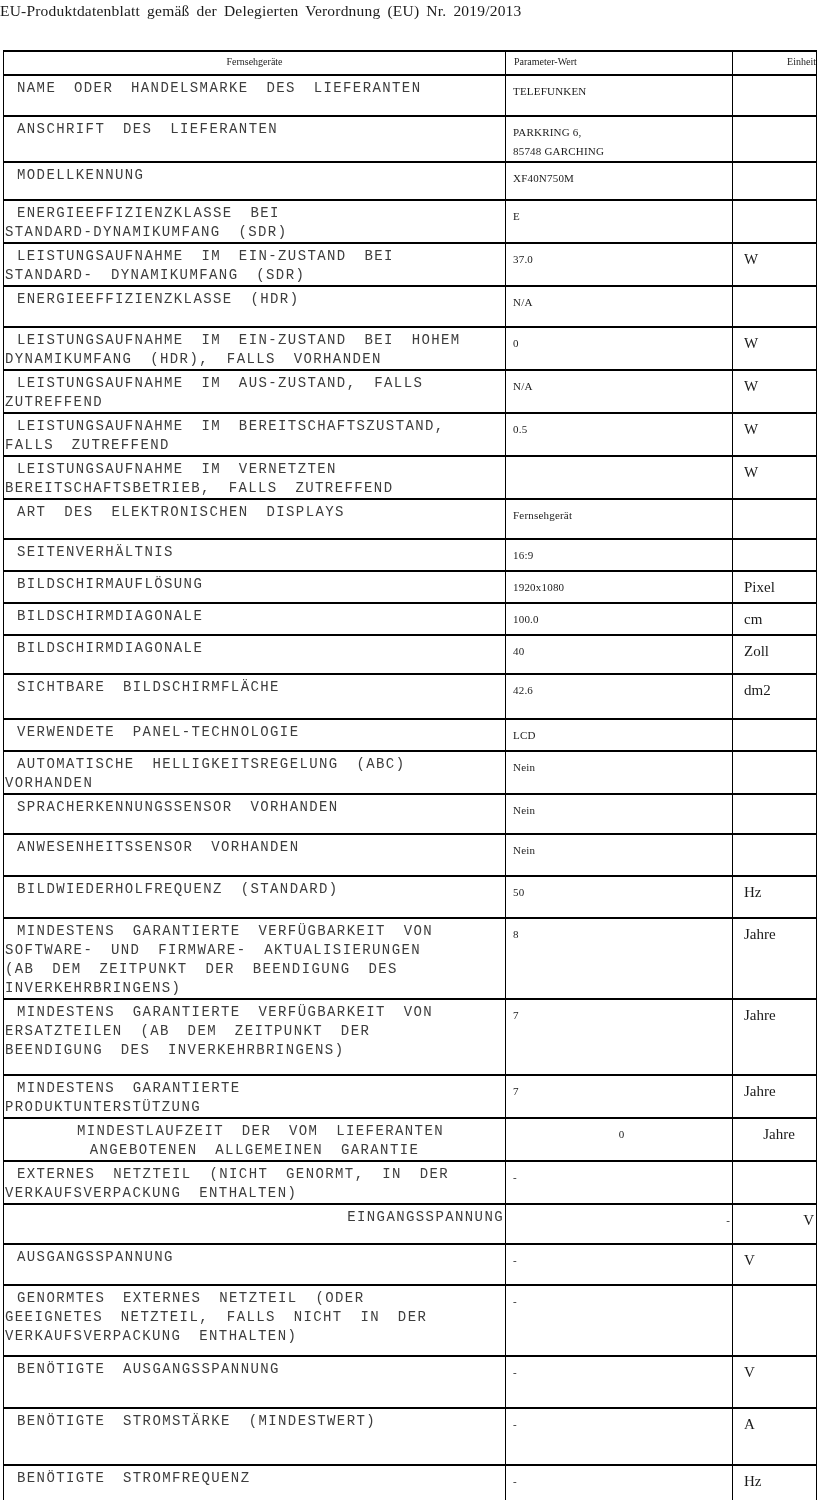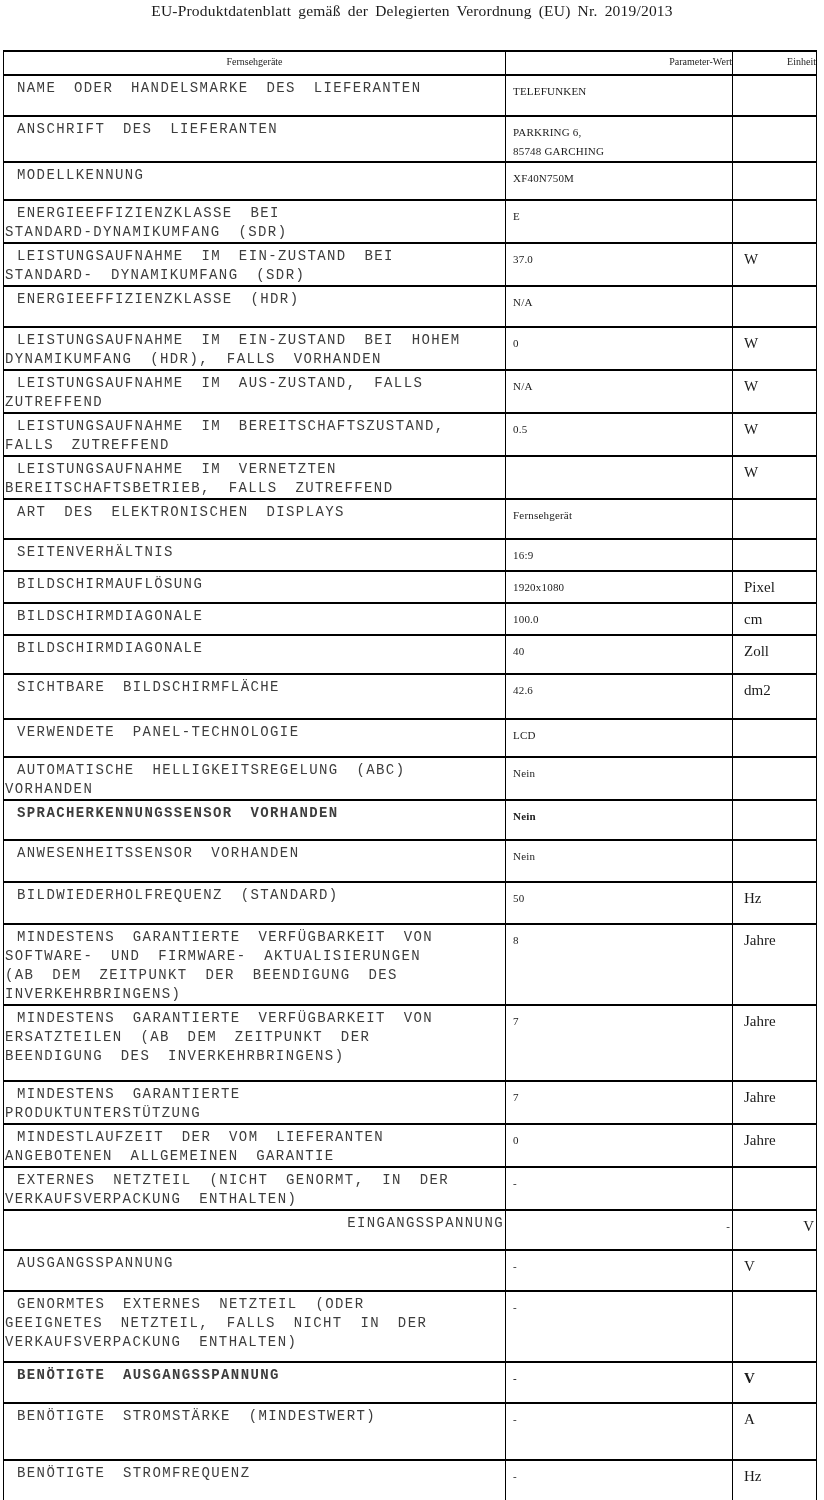--- a/index.html
+++ b/index.html
@@ -15,21 +15,20 @@
     width: 824px;
     height: 1500px;
     background: #ffffff;
     font-family: "Liberation Serif", serif;
   }
   .doc-title {
     position: absolute;
     top: 2px;
     left: 0;
     width: 100%;
-    text-align: center;
     font-family: "Liberation Serif", serif;
     font-size: 15.5px;
     color: #1b1b1b;
     letter-spacing: 0.2px;
     word-spacing: 3px;
   }
   table.spec-table {
     position: absolute;
     left: 3px;
     top: 50px;
@@ -54,21 +53,21 @@
   
   .spec-table th {
     font-family: "Liberation Serif", serif;
     font-weight: normal;
     font-size: 10px;
     color: #1b1b1b;
     height: 22px;
     line-height: 20px;
   }
   th.h-label { text-align: center; }
-  th.h-value { text-align: right; padding-left: 8px; }
+  th.h-value { text-align: left; padding-left: 8px; }
   th.h-unit  { text-align: right; }
 
   
   td.cell-label {
     font-family: "Liberation Mono", "DejaVu Sans Mono", monospace;
     font-size: 14px;
     color: #3d3d3d;
     line-height: 19px;
     padding: 3px 1px 0 1px;
     text-indent: 12px;          
@@ -193,32 +192,32 @@
         <tr style="height: 39px;">
           <td class="cell-label">BILDSCHIRMDIAGONALE</td>
           <td class="cell-value">40</td>
           <td class="cell-unit">Zoll</td>
         </tr>
         <tr style="height: 45px;">
           <td class="cell-label">SICHTBARE BILDSCHIRMFLÄCHE</td>
           <td class="cell-value">42.6</td>
           <td class="cell-unit">dm2</td>
         </tr>
-        <tr style="height: 38px;">
+        <tr style="height: 32px;">
           <td class="cell-label">VERWENDETE PANEL-TECHNOLOGIE</td>
           <td class="cell-value">LCD</td>
           <td class="cell-unit"></td>
         </tr>
         <tr style="height: 42px;">
           <td class="cell-label">AUTOMATISCHE HELLIGKEITSREGELUNG (ABC)
 VORHANDEN</td>
           <td class="cell-value">Nein</td>
           <td class="cell-unit"></td>
         </tr>
-        <tr style="height: 40px; font-weight: bold;">
+        <tr style="height: 40px;">
           <td class="cell-label">SPRACHERKENNUNGSSENSOR VORHANDEN</td>
           <td class="cell-value">Nein</td>
           <td class="cell-unit"></td>
         </tr>
         <tr style="height: 42px;">
           <td class="cell-label">ANWESENHEITSSENSOR VORHANDEN</td>
           <td class="cell-value">Nein</td>
           <td class="cell-unit"></td>
         </tr>
         <tr style="height: 42px;">
@@ -240,21 +239,21 @@
 BEENDIGUNG DES INVERKEHRBRINGENS)</td>
           <td class="cell-value">7</td>
           <td class="cell-unit">Jahre</td>
         </tr>
         <tr style="height: 41px;">
           <td class="cell-label">MINDESTENS GARANTIERTE
 PRODUKTUNTERSTÜTZUNG</td>
           <td class="cell-value">7</td>
           <td class="cell-unit">Jahre</td>
         </tr>
-        <tr style="height: 42px;">
+        <tr style="height: 42px; text-align: center;">
           <td class="cell-label">MINDESTLAUFZEIT DER VOM LIEFERANTEN
 ANGEBOTENEN ALLGEMEINEN GARANTIE</td>
           <td class="cell-value">0</td>
           <td class="cell-unit">Jahre</td>
         </tr>
         <tr style="height: 42px;">
           <td class="cell-label">EXTERNES NETZTEIL (NICHT GENORMT, IN DER
 VERKAUFSVERPACKUNG ENTHALTEN)</td>
           <td class="cell-value">-</td>
           <td class="cell-unit"></td>
@@ -269,21 +268,21 @@
           <td class="cell-value">-</td>
           <td class="cell-unit">V</td>
         </tr>
         <tr style="height: 71px;">
           <td class="cell-label">GENORMTES EXTERNES NETZTEIL (ODER
 GEEIGNETES NETZTEIL, FALLS NICHT IN DER
 VERKAUFSVERPACKUNG ENTHALTEN)</td>
           <td class="cell-value">-</td>
           <td class="cell-unit"></td>
         </tr>
-        <tr style="height: 41px; font-weight: bold;">
+        <tr style="height: 52px;">
           <td class="cell-label">BENÖTIGTE AUSGANGSSPANNUNG</td>
           <td class="cell-value">-</td>
           <td class="cell-unit">V</td>
         </tr>
         <tr style="height: 57px;">
           <td class="cell-label">BENÖTIGTE STROMSTÄRKE (MINDESTWERT)</td>
           <td class="cell-value">-</td>
           <td class="cell-unit">A</td>
         </tr>
         <tr style="height: 41px;">

